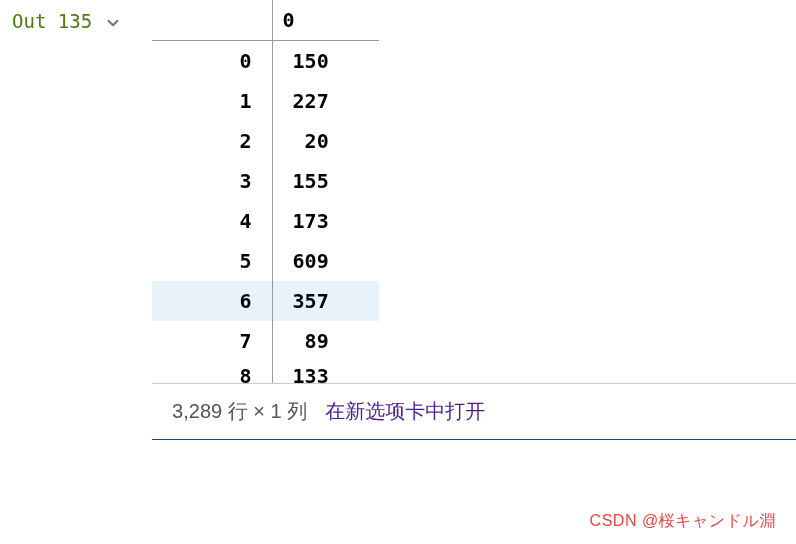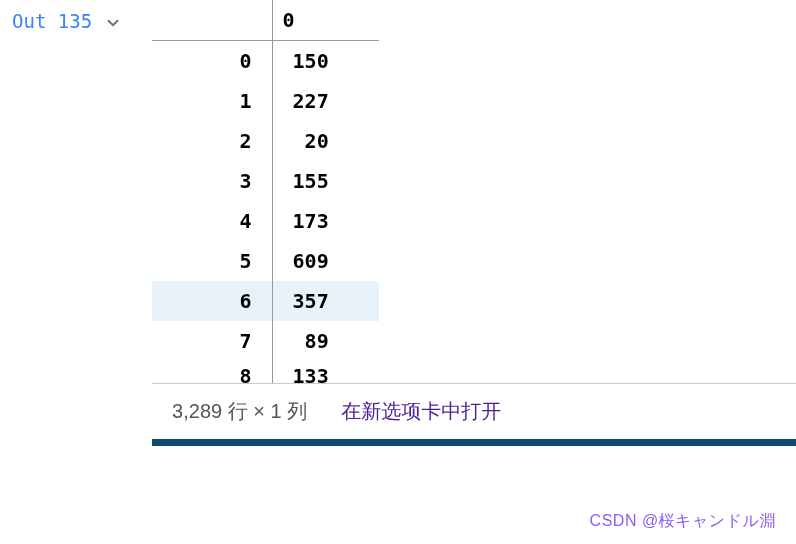--- a/index.html
+++ b/index.html
@@ -20,21 +20,21 @@
       width: 100%;
       height: 100%;
     }
     .out-label {
       padding: 10px 0 0 12px;
       display: flex;
       align-items: flex-start;
       gap: 12px;
     }
     .out-text {
-      color: #3b82f6;
+      color: #4d7c0f;
       font-family: "SF Mono", Menlo, Monaco, Consolas, monospace;
       font-size: 19px;
       font-weight: 400;
     }
     .chevron {
       color: #6b7280;
       margin-top: 4px;
     }
     .chevron svg {
       width: 18px;
@@ -73,37 +73,37 @@
       background-color: #e8f2fb;
     }
     .table-scroll {
       max-height: 460px;
       overflow: hidden;
       border-bottom: 1px solid #ccc;
     }
     .footer {
       display: flex;
       align-items: center;
-      gap: 34px;
+      gap: 18px;
       padding: 14px 0 14px 20px;
       font-size: 20px;
-      border-bottom: 7px solid #0c4a6e;
+      border-bottom: 1px solid #0c4a6e;
     }
     .dims {
       color: #555;
     }
     .open-link {
       color: #4c1d95;
       cursor: pointer;
     }
     .watermark {
       position: absolute;
       bottom: 12px;
       right: 20px;
-      color: #8b5cf6;
+      color: #ef4444;
       font-size: 16px;
       font-family: sans-serif;
       letter-spacing: 0.5px;
       text-align: right;
     }
     .index-col-header {
       width: 120px;
     }
     .val-col-header {
       text-align: left !important;

